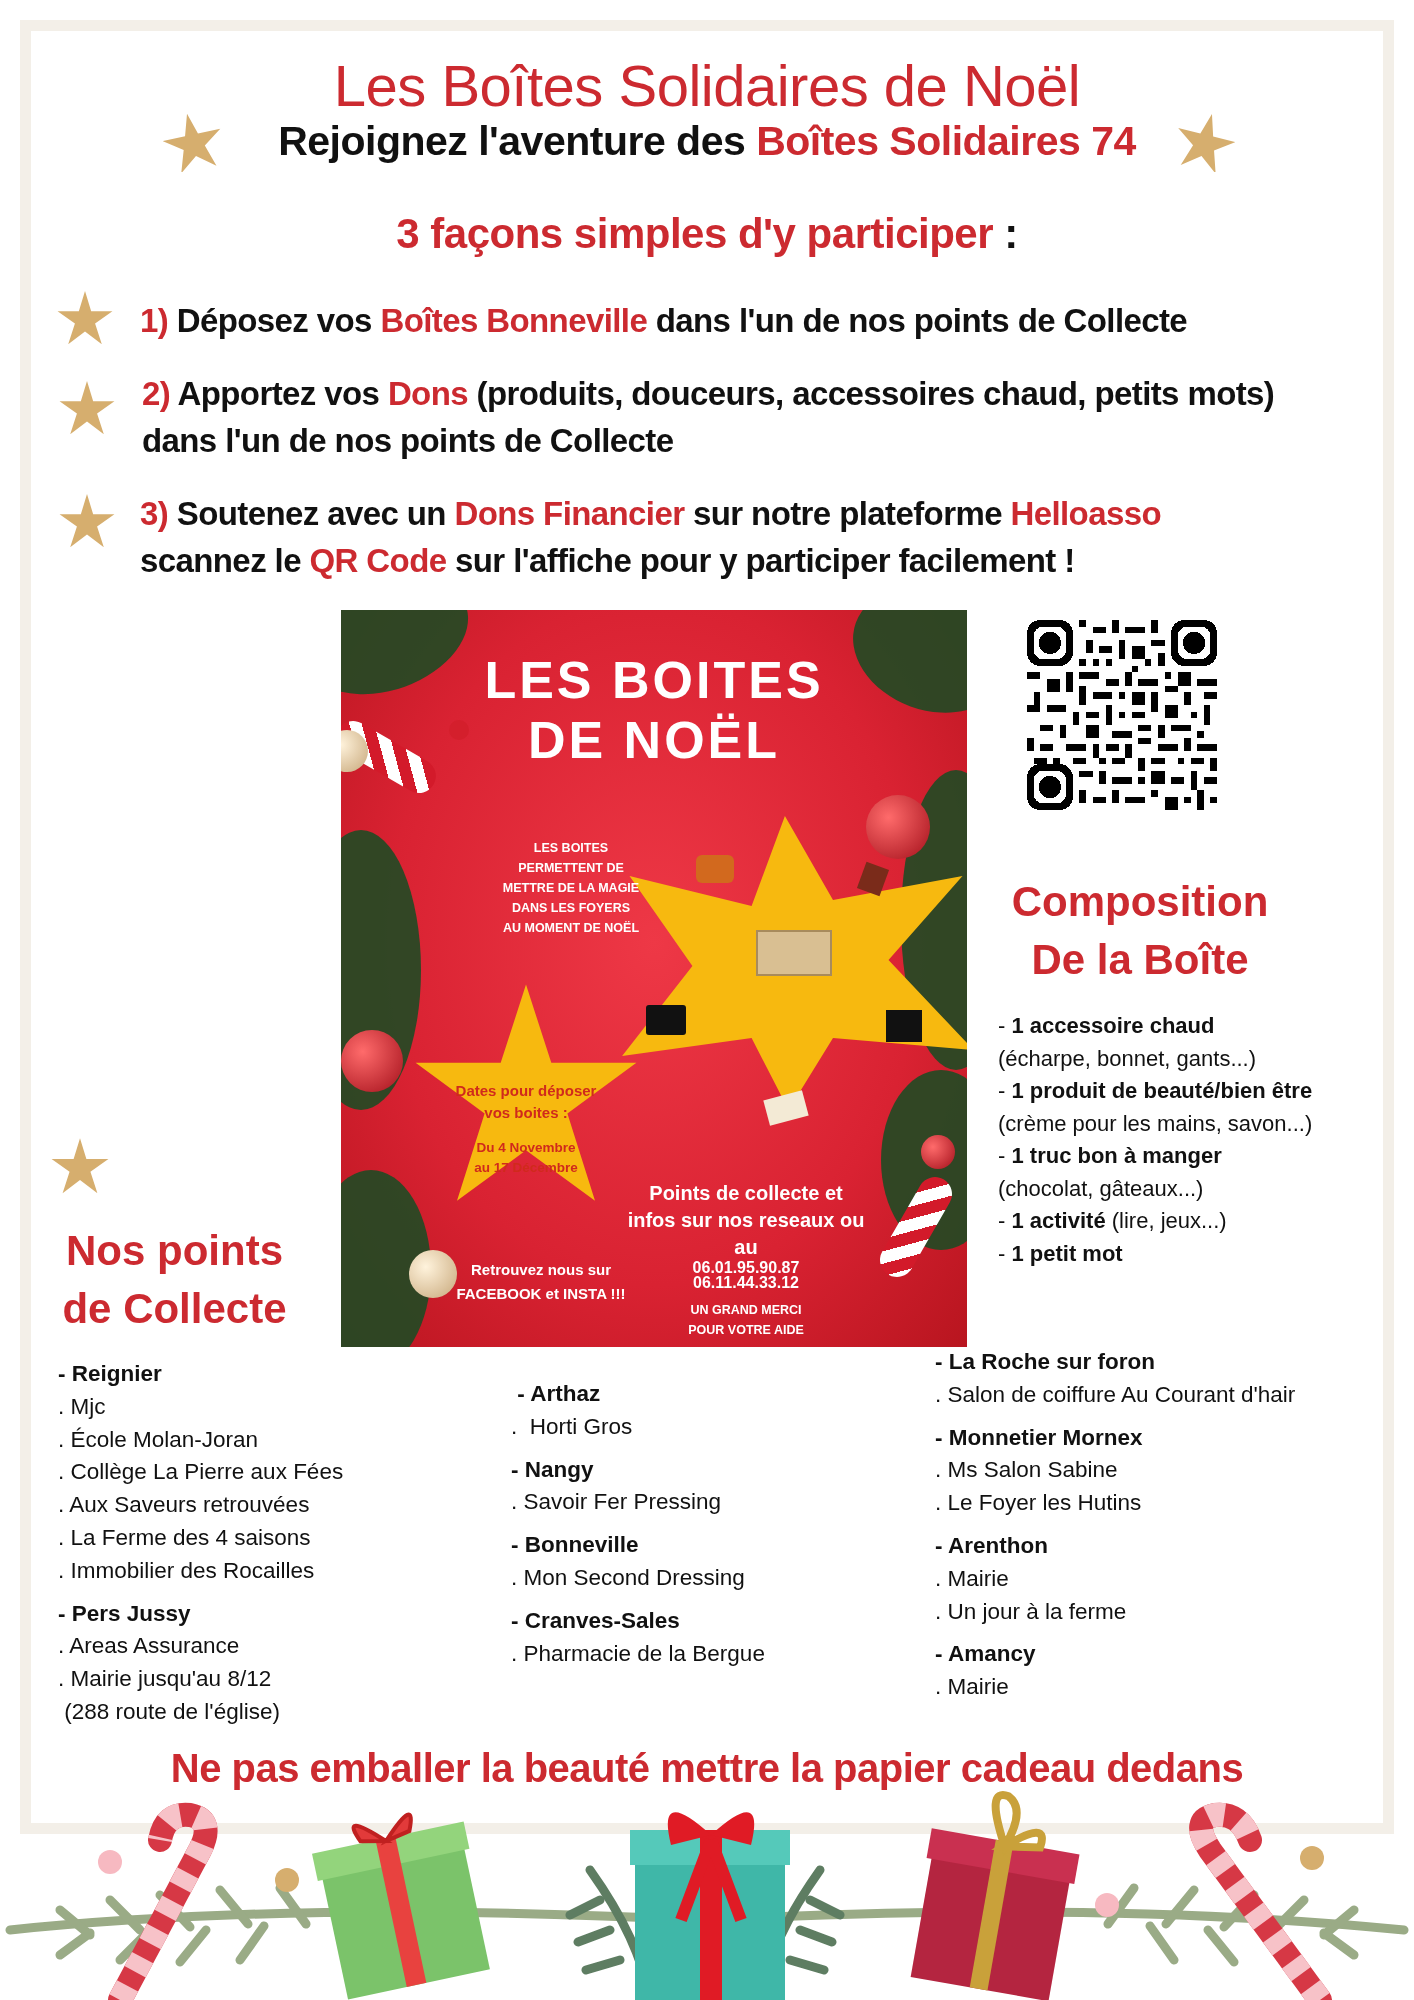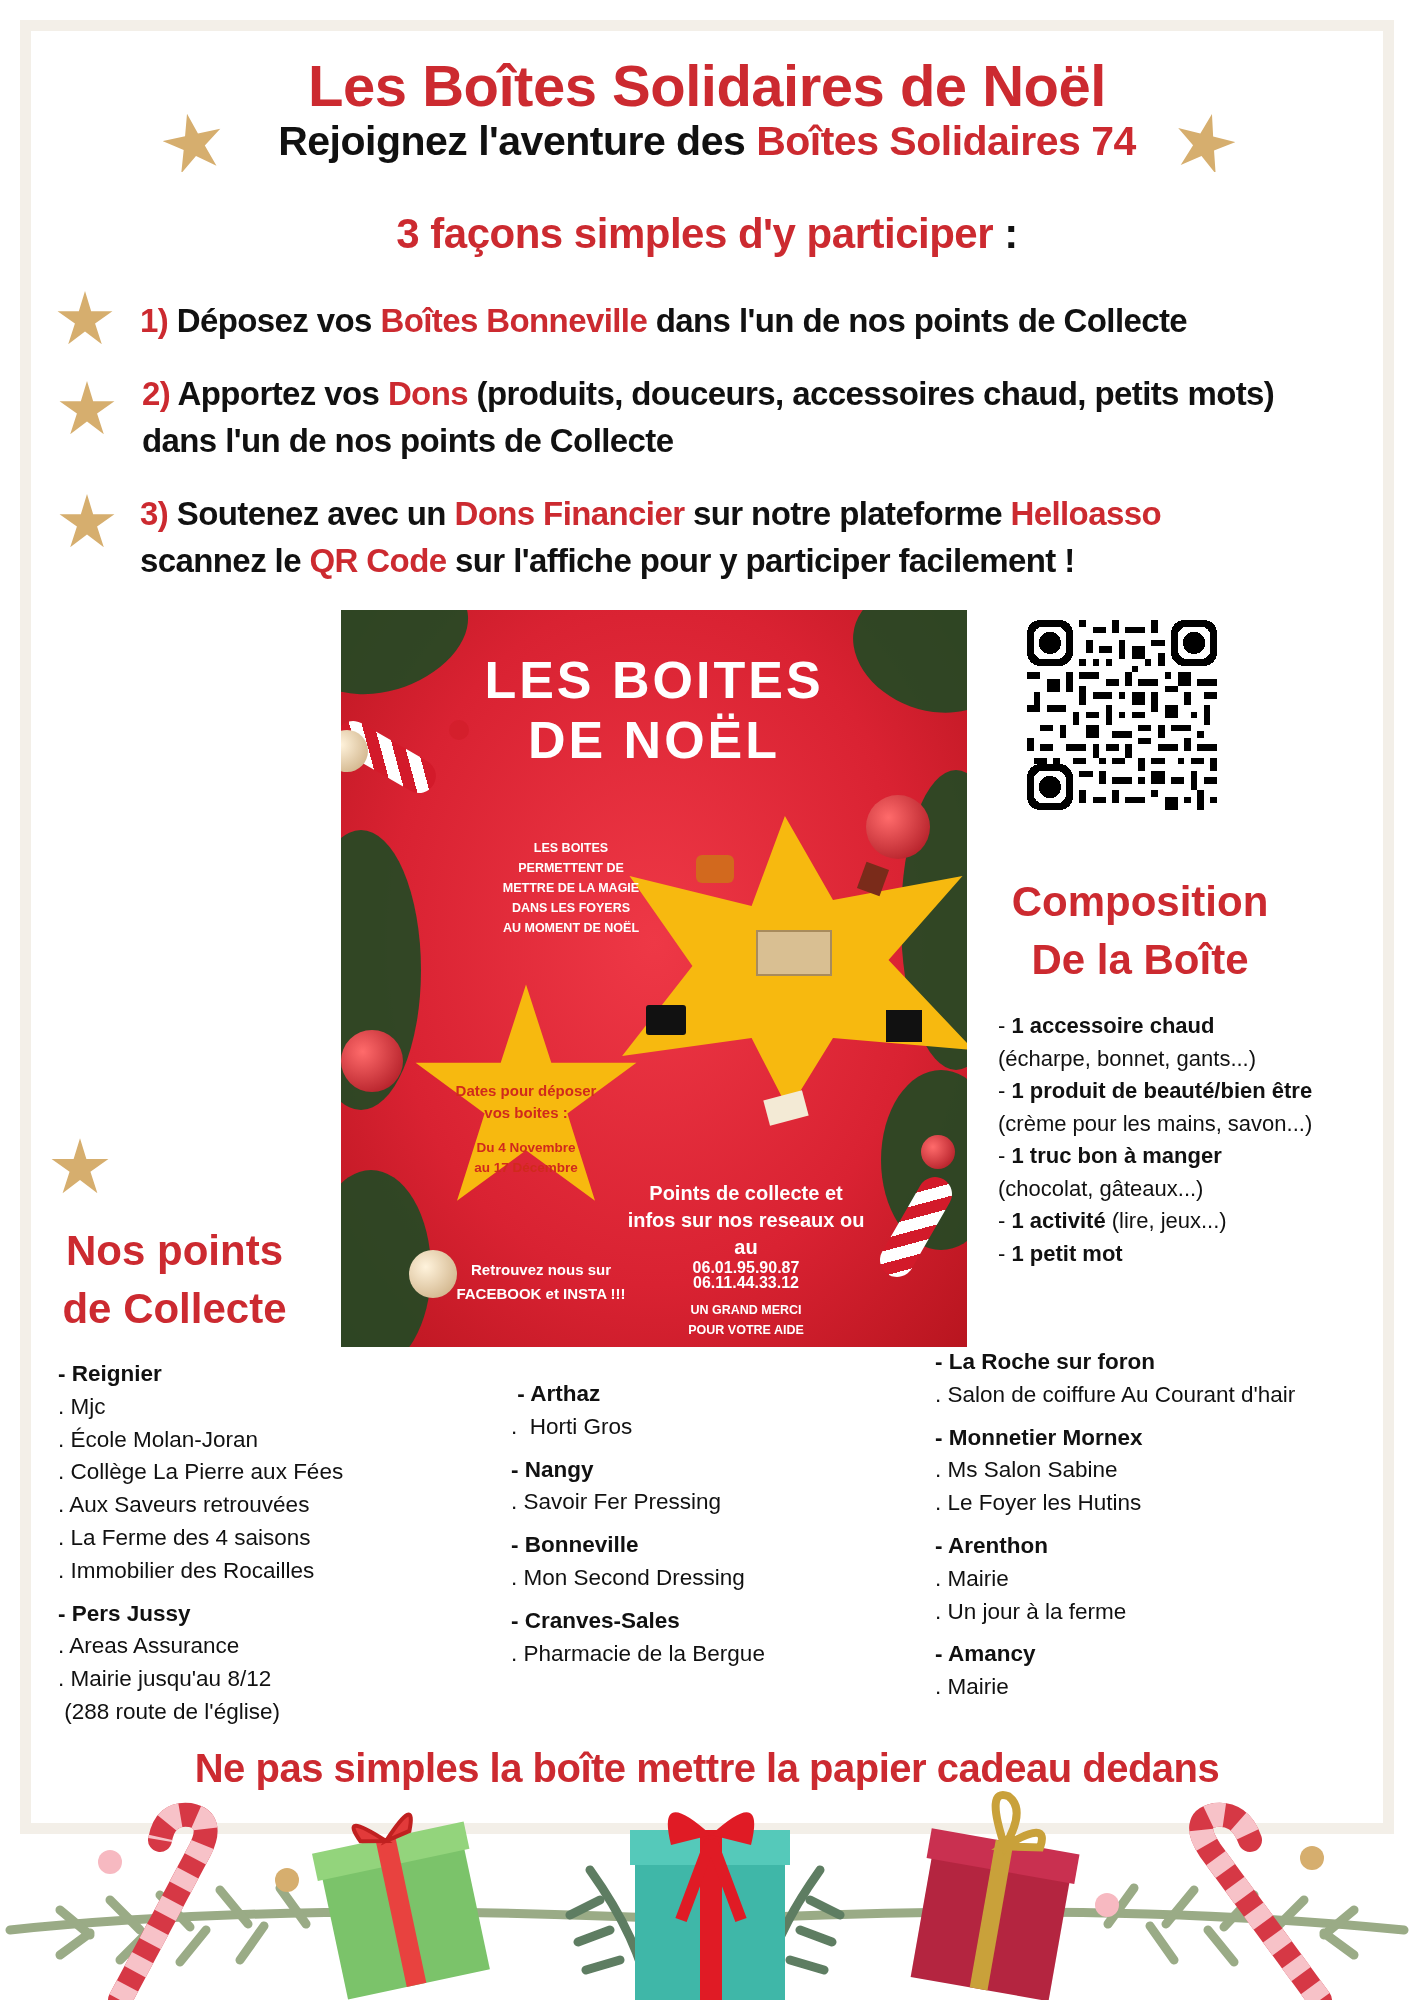--- a/index.html
+++ b/index.html
@@ -10,21 +10,21 @@
     position: absolute; left: 20px; top: 20px; width: 1374px; height: 1814px;
     border: 11px solid #f3efe8; background: #ffffff;
   }
 
   .abs { position: absolute; }
   .red { color: #cc2a30; }
   .blk { color: #111111; }
 
   .title {
     left: 0; width: 1414px; top: 52px; text-align: center;
-    font-weight: bold; font-size: 58px; letter-spacing: -0.5px; color: #cc2a30;
+    font-weight: normal; font-size: 58px; letter-spacing: -0.5px; color: #cc2a30;
     font-family: "Liberation Sans", sans-serif;
   }
   .subtitle {
     left: 0; width: 1414px; top: 118px; text-align: center;
     font-weight: bold; font-size: 41px; letter-spacing: -0.5px;
   }
   .ways-title {
     left: 0; width: 1414px; top: 210px; text-align: center;
     font-weight: bold; font-size: 42px; letter-spacing: -0.5px;
   }
@@ -289,21 +289,21 @@
   <div>. Le Foyer les Hutins</div>
   <div class="gap"></div>
   <div class="town">- Arenthon</div>
   <div>. Mairie</div>
   <div>. Un jour à la ferme</div>
   <div class="gap"></div>
   <div class="town">- Amancy</div>
   <div>. Mairie</div>
 </div>
 
-<div class="abs footer-note">Ne pas simples la boîte mettre la papier cadeau dedans</div>
+<div class="abs footer-note">Ne pas emballer la beauté mettre la papier cadeau dedans</div>
 
 <div class="abs deco">
   <svg viewBox="0 0 1414 210" width="1414" height="210">
 
     <g stroke="#9aab86" stroke-width="9" stroke-linecap="round" fill="none">
       <path d="M10 140 Q300 110 700 130"></path>
         <path d="M700 130 Q1100 110 1404 140"></path>
       <path d="M60 120 l30 25 M110 110 l30 30 M160 105 l30 32 M220 100 l28 34 M280 98 l26 36 M60 165 l30 -22 M120 170 l28 -28 M180 172 l26 -32 M240 170 l24 -34"></path>
       <path d="M1354 120 l-30 25 M1304 110 l-30 30 M1254 105 l-30 32 M1194 100 l-28 34 M1134 98 l-26 36 M1354 165 l-30 -22 M1294 170 l-28 -28 M1234 172 l-26 -32 M1174 170 l-24 -34"></path>
     </g>

